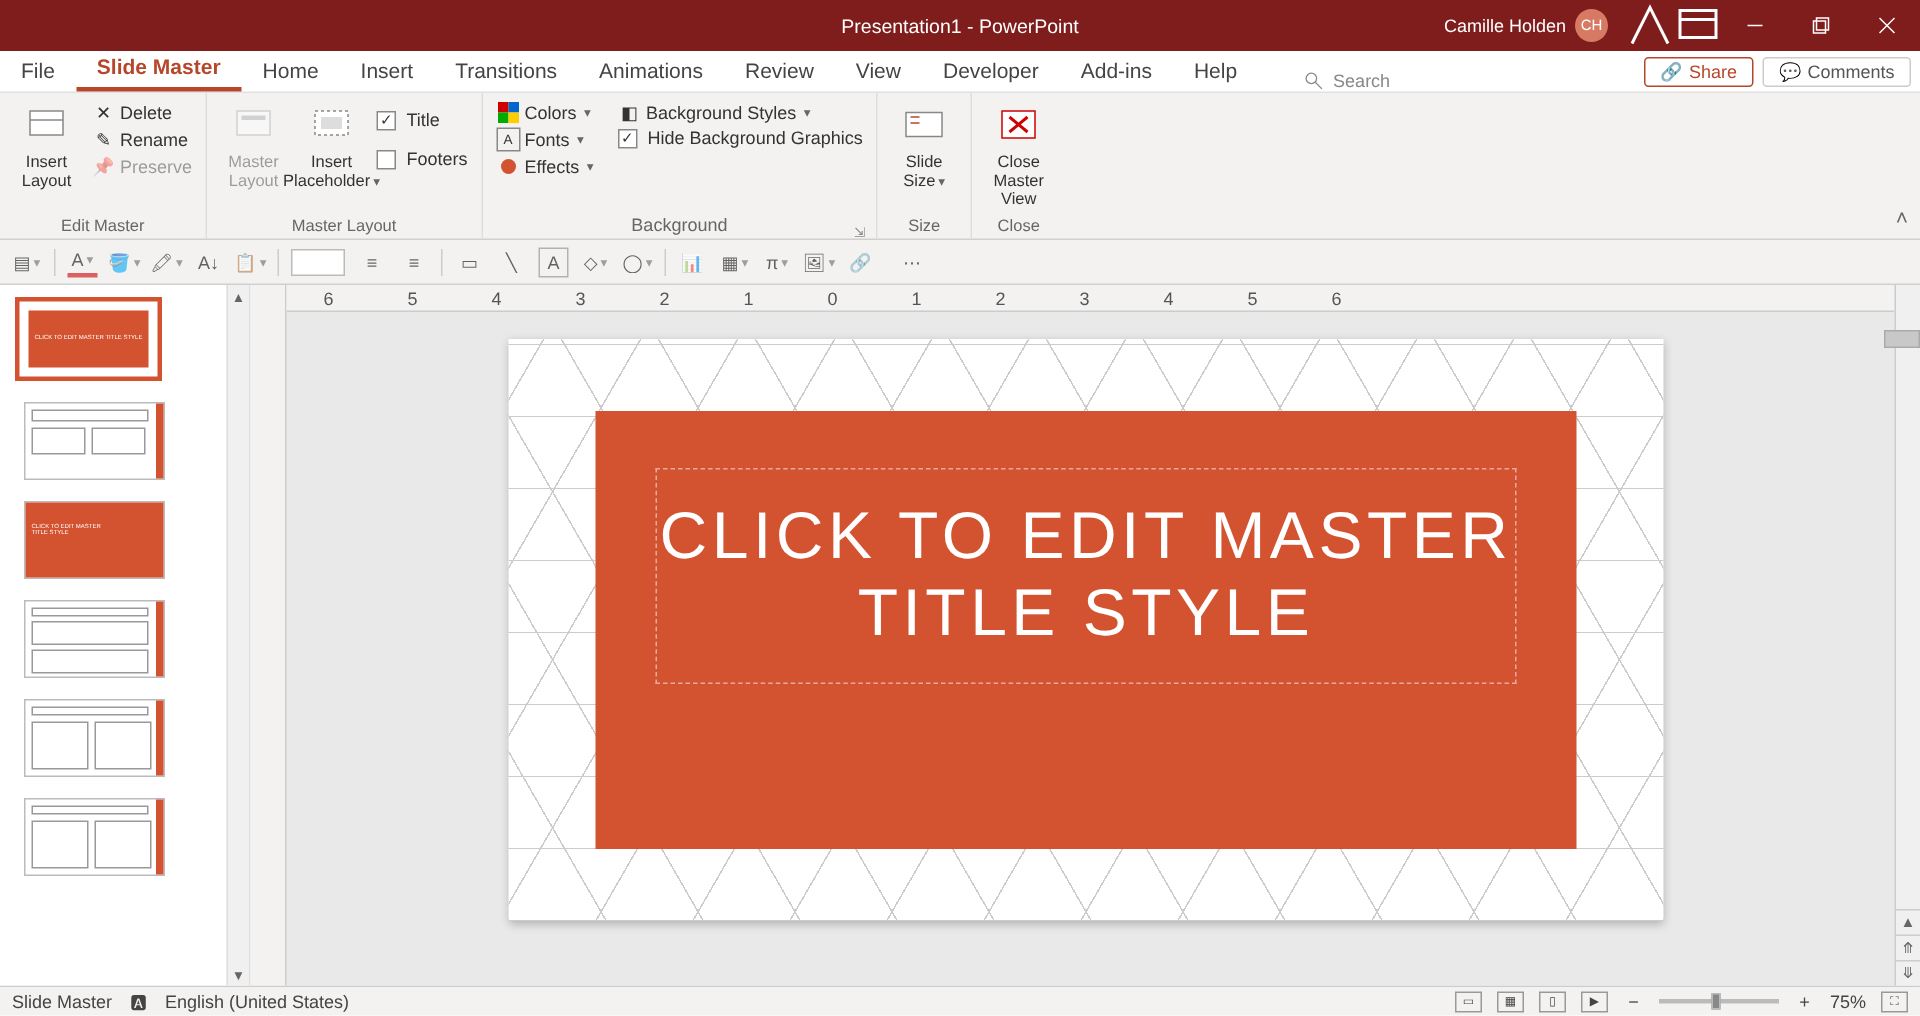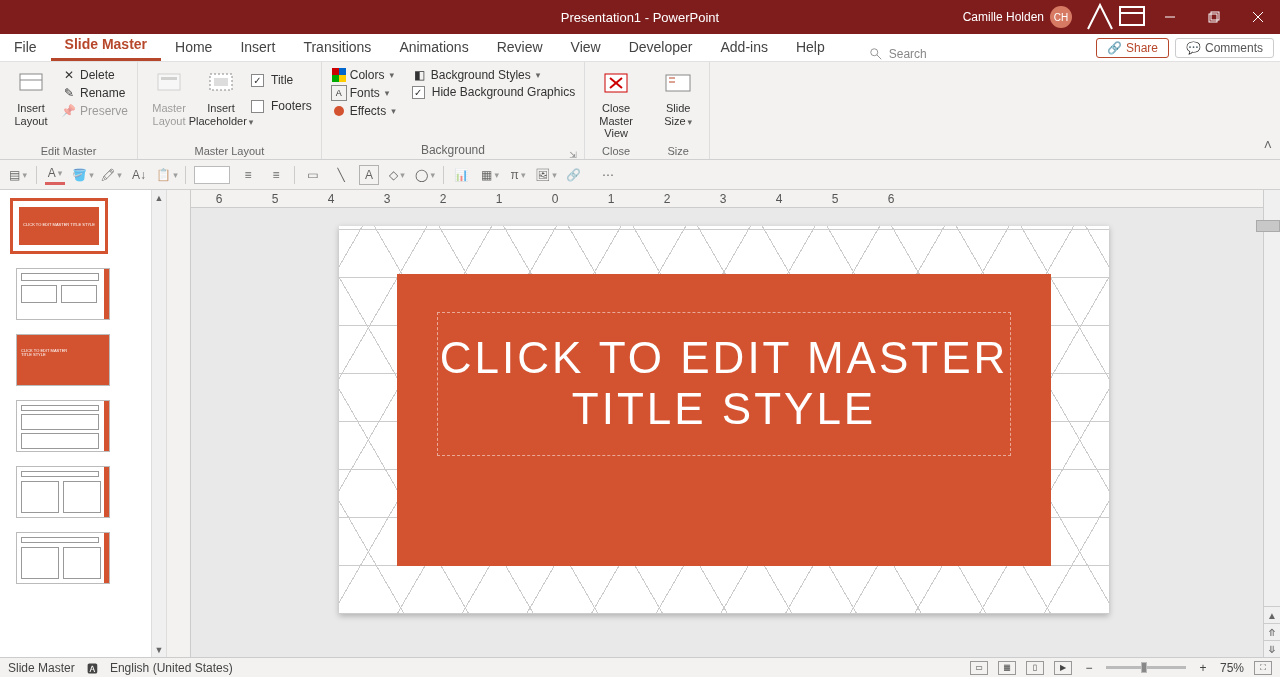--- a/index.html
+++ b/index.html
@@ -260,49 +260,49 @@
           </div>
         <label class="smallrow">
             <span class="cbx checked"></span>
             <span>Hide Background Graphics</span>
           </label>
       </div>
     </div>
     <div class="label"><span>Background</span><span class="dlg"></span></div>
   </div>
 
+  <div class="group">
+    <div class="content">
+      <div class="bigbtn">
+        <div class="ico">
+            <svg width="30" height="28">
+              <rect x="3" y="5" width="24" height="16" fill="#fff" stroke="#888"></rect>
+              <path d="M6 8h6M6 12h6" stroke="#b7472a"></path>
+            </svg>
+          </div>
+        <div class="txt drop">Slide Size</div>
+      </div>
+    </div>
+    <div class="label">Size</div>
+  </div>
+
   <div class="group" style="border-right:none;">
     <div class="content">
       <div class="bigbtn">
         <div class="ico">
             <svg width="30" height="28">
               <rect x="4" y="4" width="22" height="18" fill="#fff" stroke="#c00"></rect>
               <line x1="9" y1="8" x2="21" y2="18" stroke="#c00" stroke-width="2"></line>
               <line x1="21" y1="8" x2="9" y2="18" stroke="#c00" stroke-width="2"></line>
             </svg>
           </div>
         <div class="txt">Close Master View</div>
       </div>
     </div>
     <div class="label">Close</div>
-  </div>
-
-  <div class="group">
-    <div class="content">
-      <div class="bigbtn">
-        <div class="ico">
-            <svg width="30" height="28">
-              <rect x="3" y="5" width="24" height="16" fill="#fff" stroke="#888"></rect>
-              <path d="M6 8h6M6 12h6" stroke="#b7472a"></path>
-            </svg>
-          </div>
-        <div class="txt drop">Slide Size</div>
-      </div>
-    </div>
-    <div class="label">Size</div>
   </div>
 
   <span class="collapse">˄</span>
 </div>
 
 <div class="subbar">
   <span class="tico drop">▤</span>
   <span class="sep"></span>
   <span class="tico drop" style="border-bottom:3px solid #c00;">A</span>
   <span class="tico drop">🪣</span>

